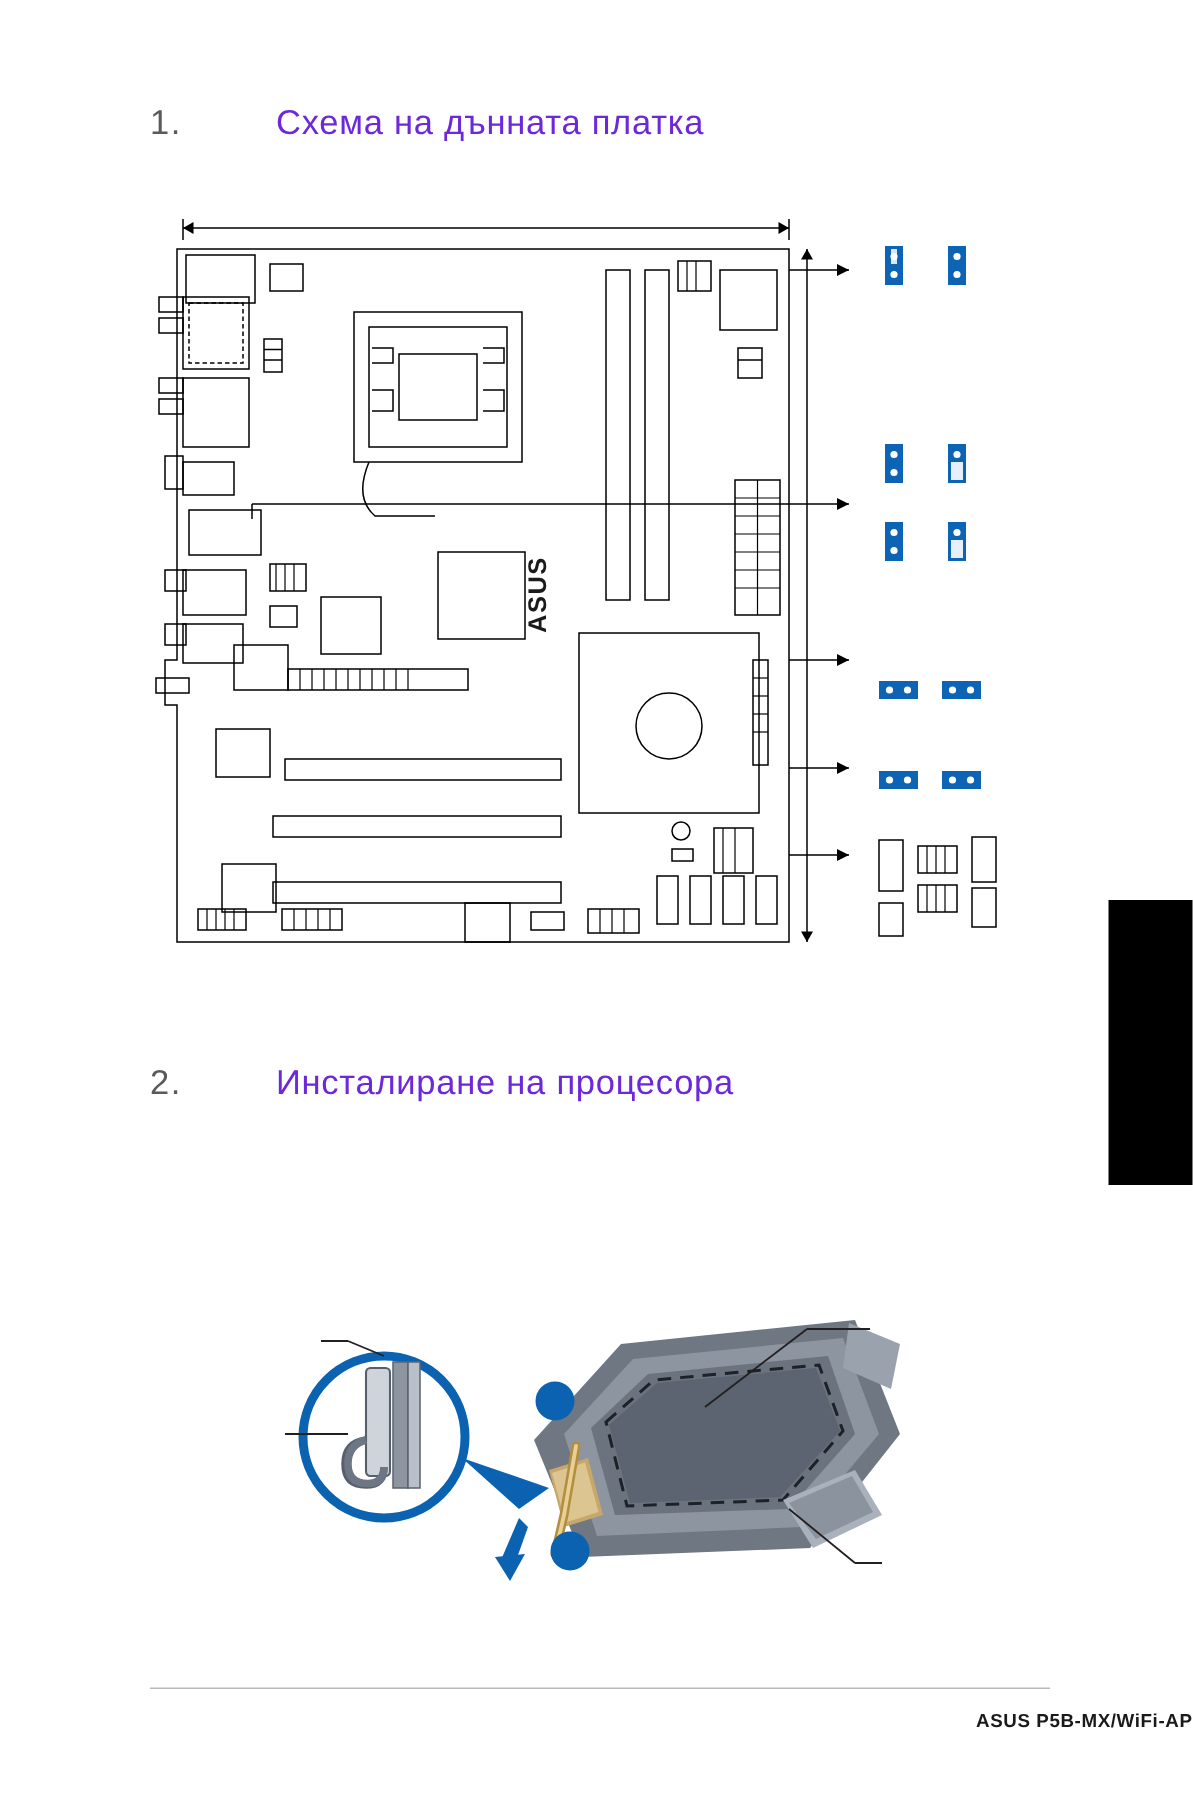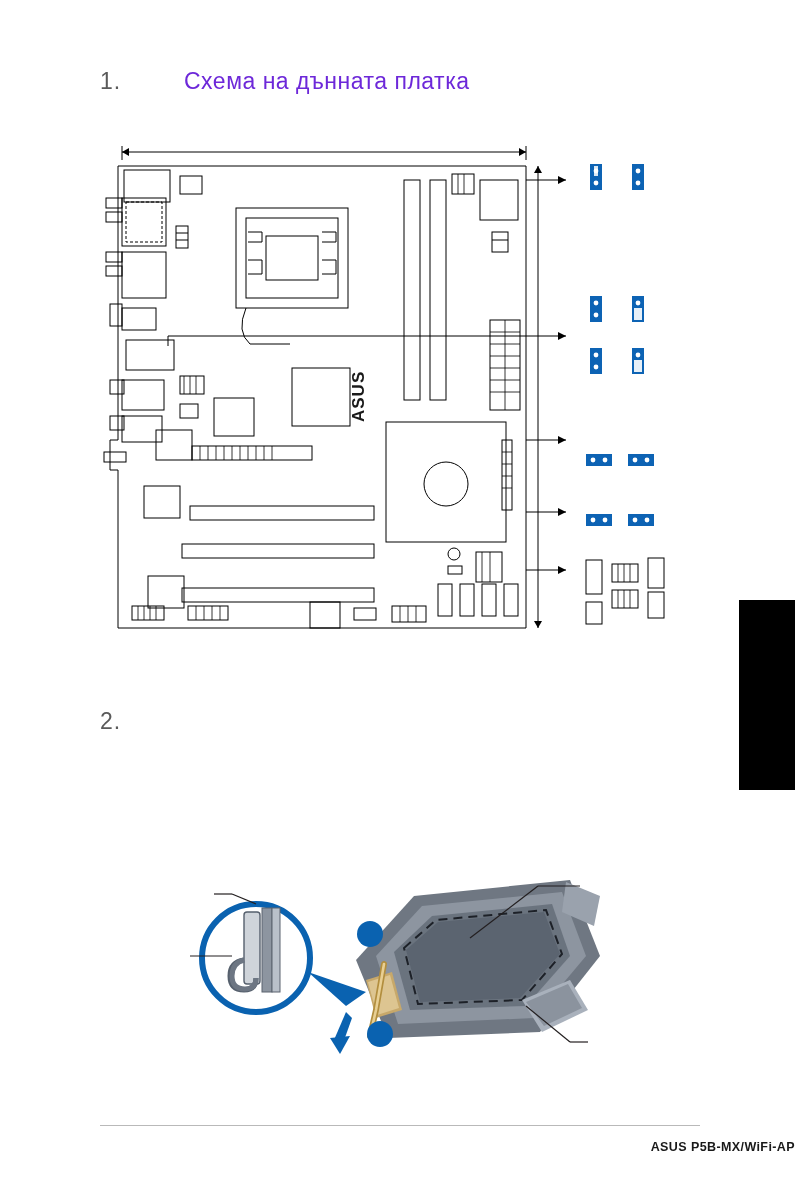--- a/index.html
+++ b/index.html
@@ -326,20 +326,21 @@
         <rect x="552" y="452" width="16" height="26"></rect>
       </g>
     </g>
   </svg>
 </div>
 
 <div class="side-tab"></div>
 
 <div class="section-head" id="head-2">
   <span class="section-num">2.</span>
+  <span class="section-title">Инсталиране на процесора</span>
 </div>
 
 <div id="cpu-figure">
   <svg width="450" height="215" viewBox="0 0 450 215" xmlns="http://www.w3.org/2000/svg">
 
     <g>
       <polygon points="186,100 244,36 400,20 430,96 370,172 218,178" fill="#6f7782"></polygon>
       <polygon points="206,96 252,46 392,32 416,96 364,158 228,164" fill="#8d95a0"></polygon>
       <polygon points="224,92 262,56 382,44 400,96 356,146 240,150" fill="#626a76" opacity="0.8"></polygon>
       <polygon points="236,90 268,62 374,52 390,94 350,138 250,142" fill="#5b6470"></polygon>

